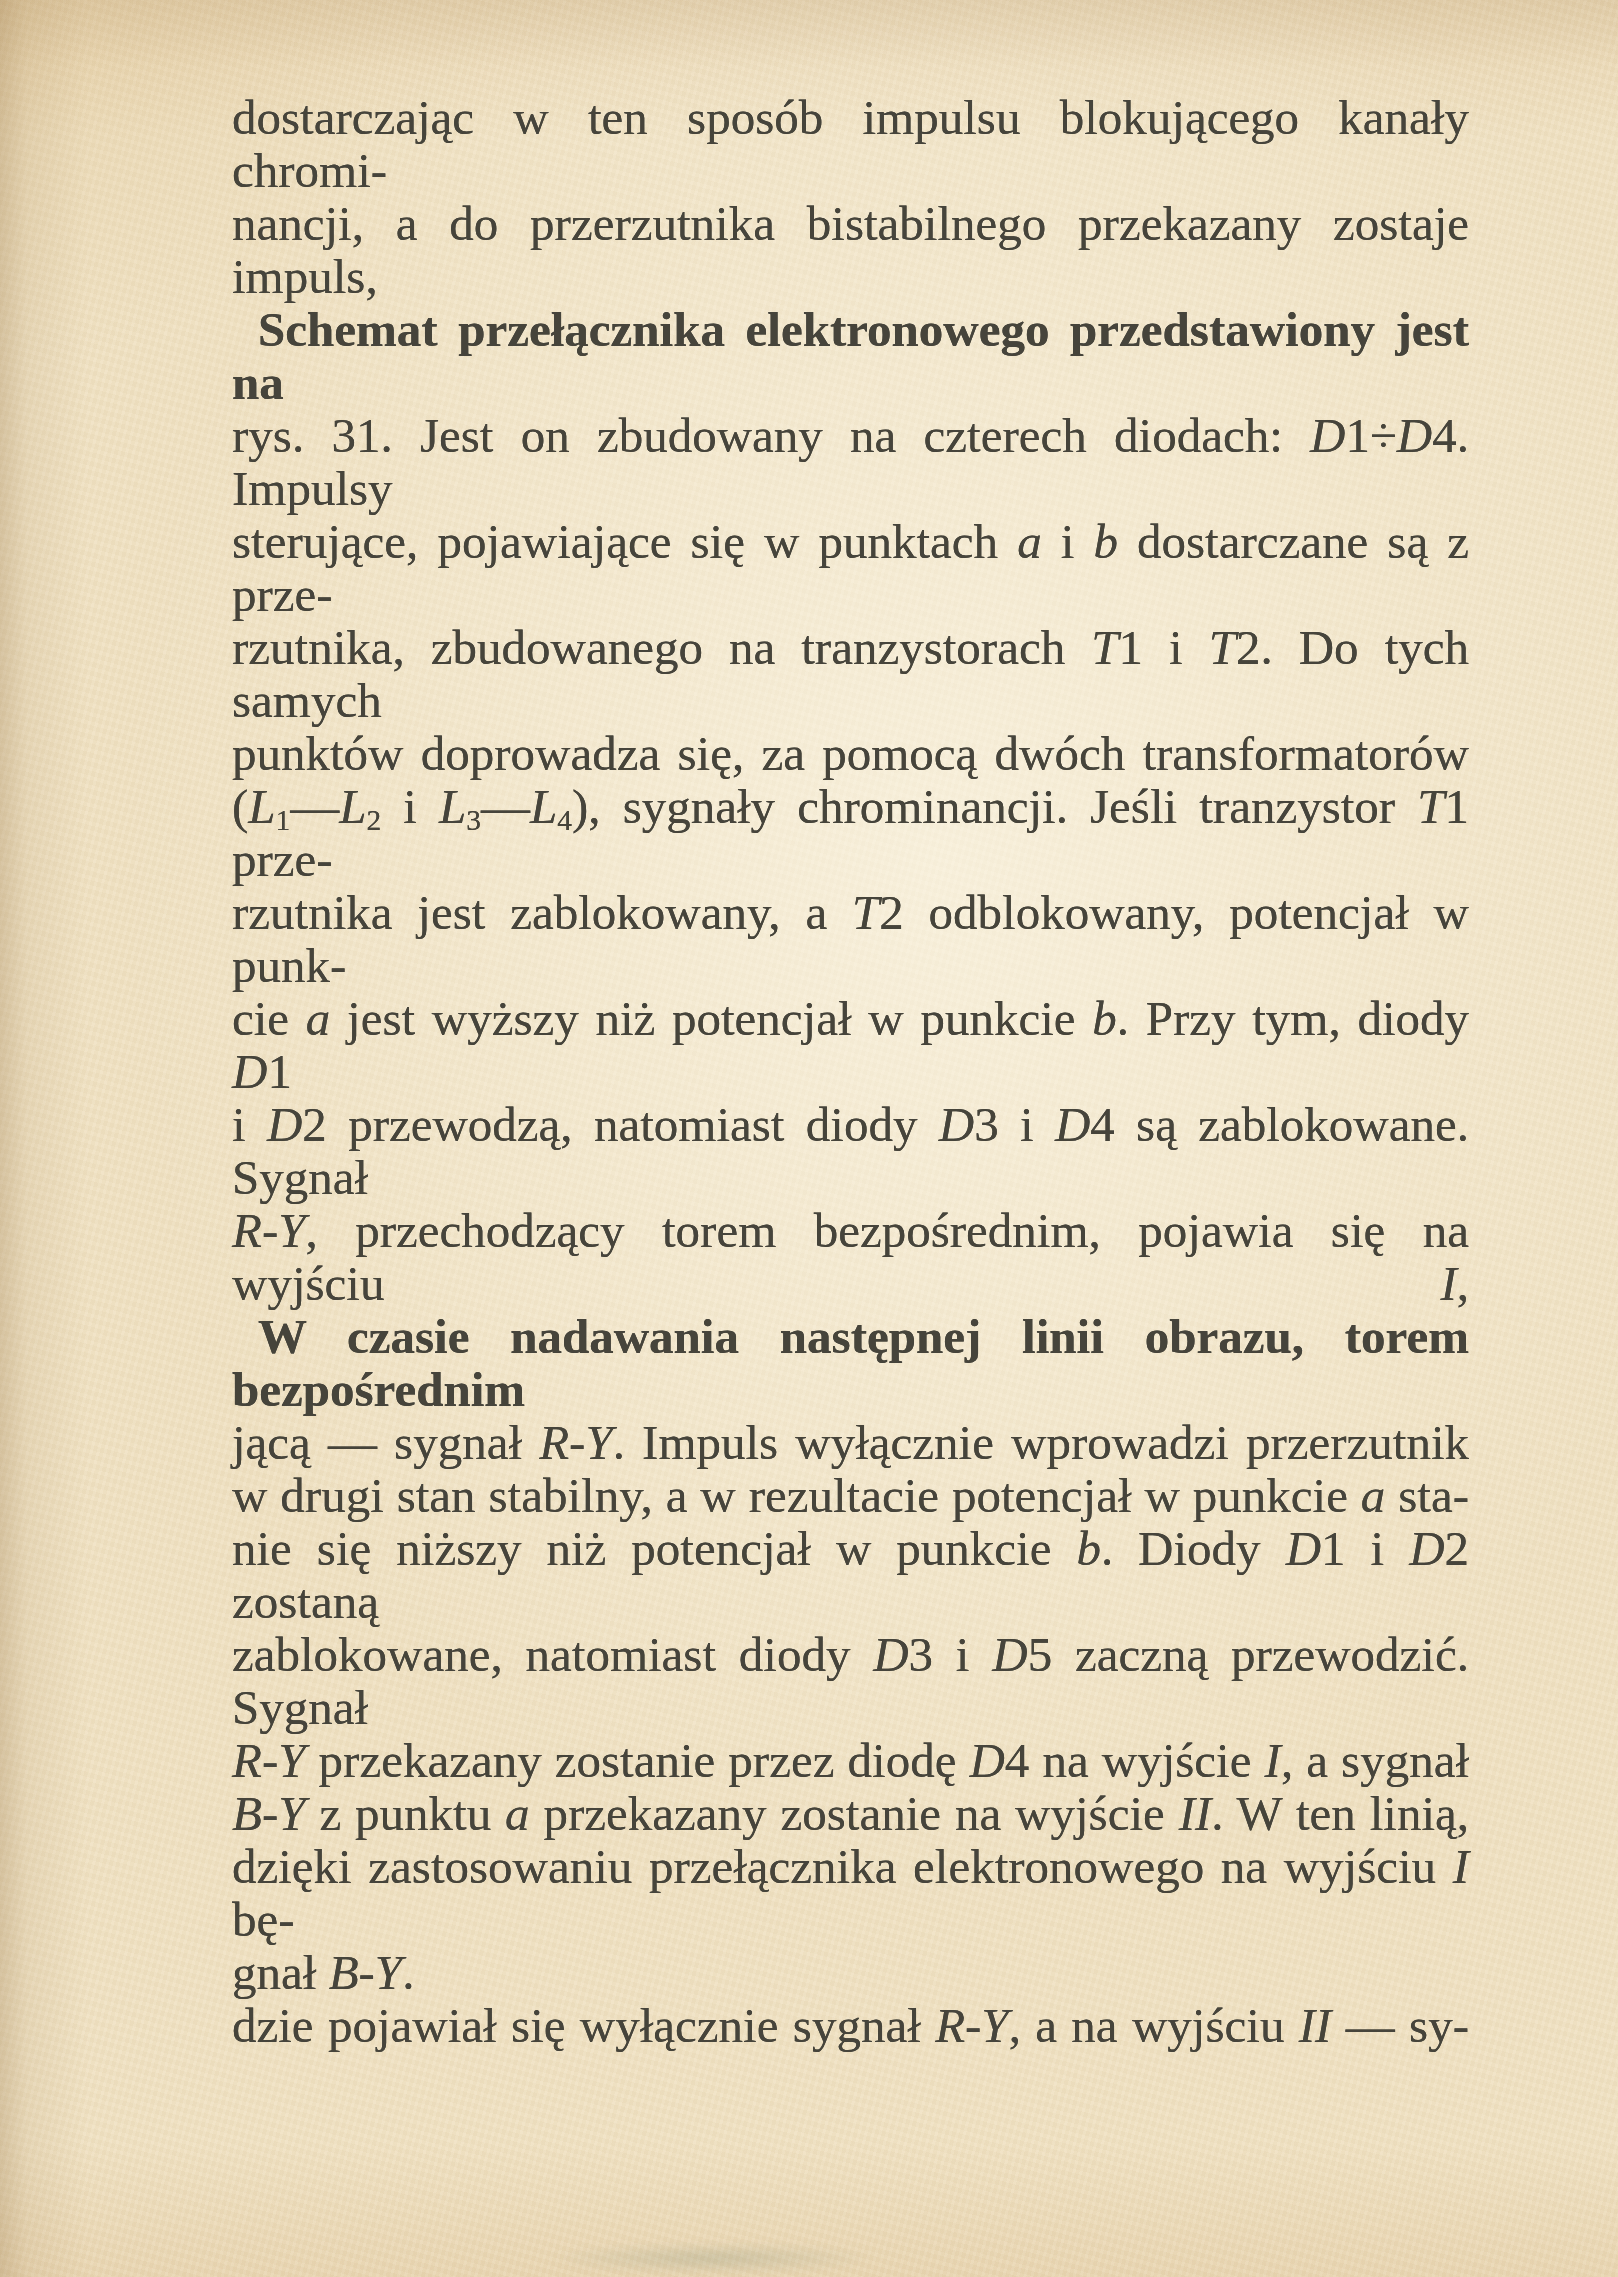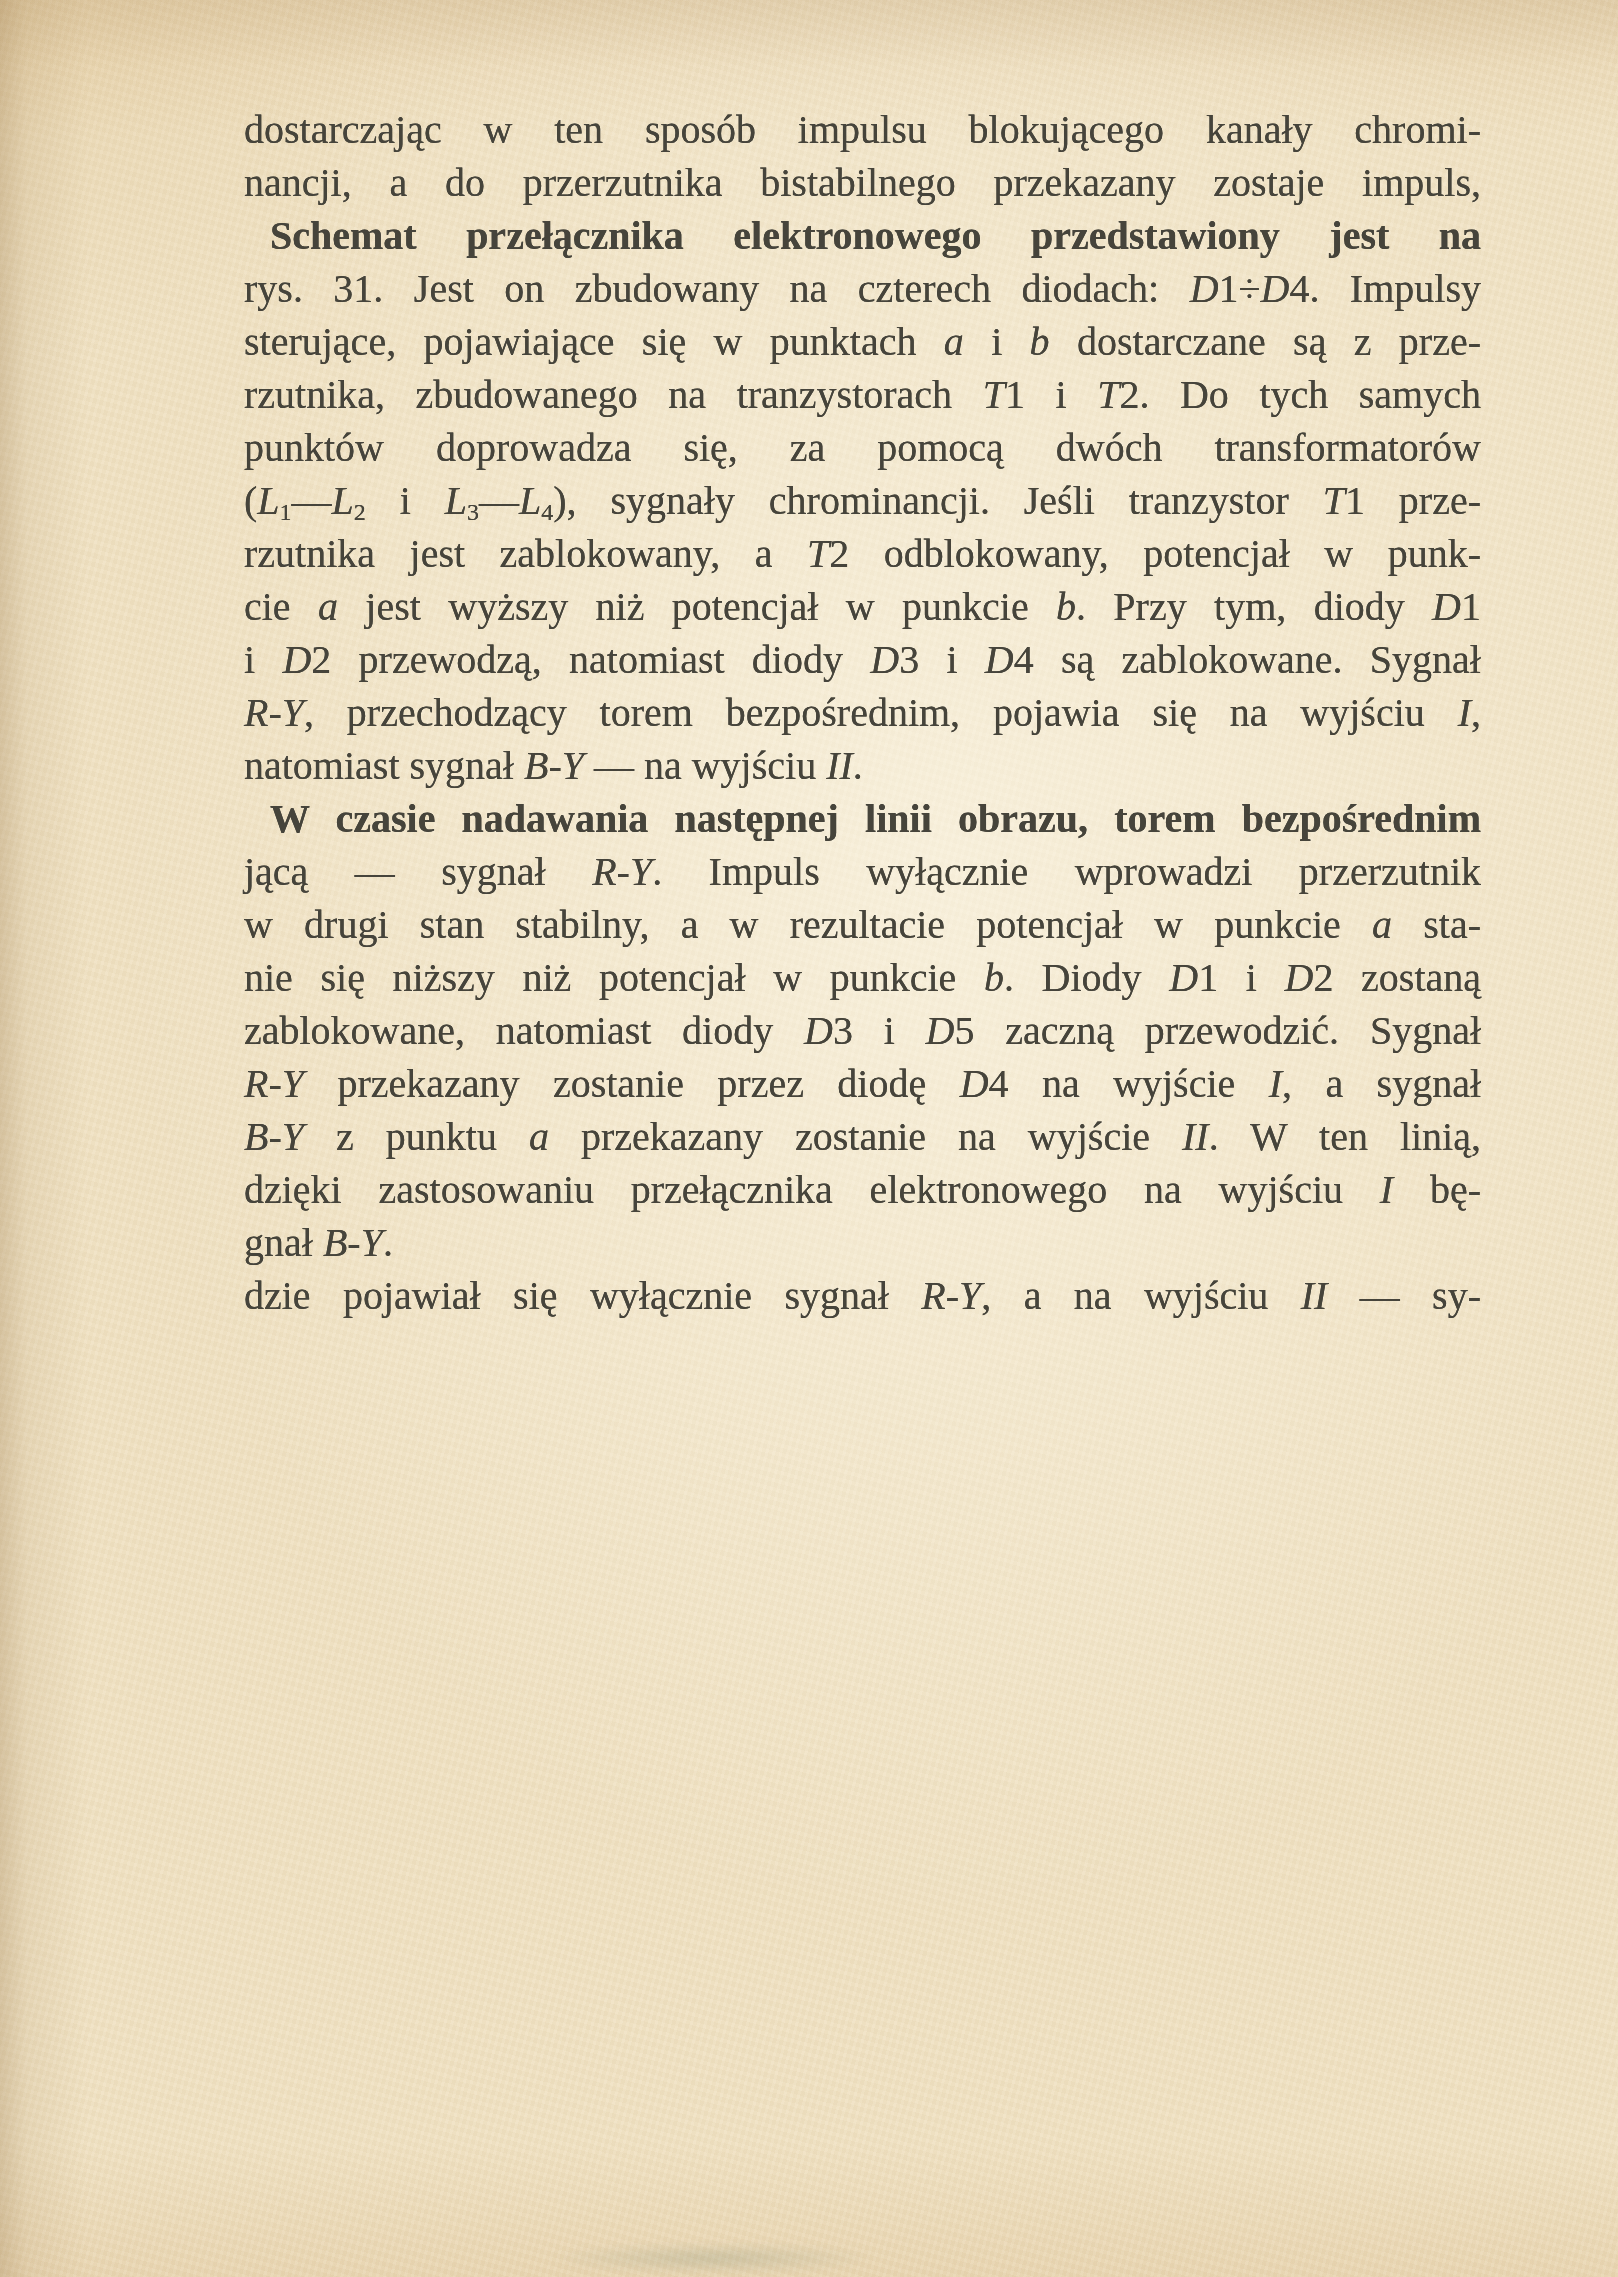--- a/index.html
+++ b/index.html
@@ -33,26 +33,25 @@
     pointer-events: none;
   }
   .bottom-smudge {
     position: absolute; left: 546px; top: 2243px; width: 332px; height: 31px;
     background: radial-gradient(ellipse at 50% 50%, rgba(108,124,100,0.25), rgba(108,124,100,0.0) 70%);
     filter: blur(4.9px);
     pointer-events: none;
   }
   .text-block {
     position: absolute;
-    left: 244px; top: 91px; width: 1237px;
+    left: 232px; top: 91px; width: 1237px;
     color: var(--ink);
-    font-size: 40px;
+    font-size: 49px;
     line-height: 53px;
     text-shadow: 0 0 0.6px currentColor;
-    margin-top: 12px;
   }
   .paragraph { margin: 0; }
   .line {
     text-align: justify;
     text-align-last: justify;
     white-space: normal;
   }
   .line.last { text-align-last: left; }
   .line.first-indented { text-indent: 26px; font-weight: bold; }
   .italic { font-style: italic; }
@@ -74,21 +73,20 @@
         <div class="line first-indented"><span>Schemat przełącznika elektronowego przedstawiony jest na</span></div>
         <div class="line"><span>rys. 31. Jest on zbudowany na czterech diodach: </span><span class="italic">D</span><span>1÷</span><span class="italic">D</span><span>4. Impulsy</span></div>
         <div class="line"><span>sterujące, pojawiające się w punktach </span><span class="italic">a</span><span> i </span><span class="italic">b</span><span> dostarczane są z prze-</span></div>
         <div class="line"><span>rzutnika, zbudowanego na tranzystorach </span><span class="italic">T</span><span>1 i </span><span class="italic">T</span><span>2. Do tych samych</span></div>
         <div class="line"><span>punktów doprowadza się, za pomocą dwóch transformatorów</span></div>
         <div class="line"><span>(</span><span class="italic">L</span><sub>1</sub><span>—</span><span class="italic">L</span><sub>2</sub><span> i </span><span class="italic">L</span><sub>3</sub><span>—</span><span class="italic">L</span><sub>4</sub><span>), sygnały chrominancji. Jeśli tranzystor </span><span class="italic">T</span><span>1 prze-</span></div>
         <div class="line"><span>rzutnika jest zablokowany, a </span><span class="italic">T</span><span>2 odblokowany, potencjał w punk-</span></div>
         <div class="line"><span>cie </span><span class="italic">a</span><span> jest wyższy niż potencjał w punkcie </span><span class="italic">b</span><span>. Przy tym, diody </span><span class="italic">D</span><span>1</span></div>
         <div class="line"><span>i </span><span class="italic">D</span><span>2 przewodzą, natomiast diody </span><span class="italic">D</span><span>3 i </span><span class="italic">D</span><span>4 są zablokowane. Sygnał</span></div>
         <div class="line"><span class="italic">R-Y</span><span>, przechodzący torem bezpośrednim, pojawia się na wyjściu </span><span class="italic">I</span><span>,</span></div>
-        <div class="line last"><span>natomiast sygnał </span><span class="italic">B-Y</span><span> — na wyjściu </span><span class="italic">II</span><span>.</span></div>
       </div>
       <div class="paragraph">
         <div class="line first-indented"><span>W czasie nadawania następnej linii obrazu, torem bezpośrednim</span></div>
         <div class="line"><span>jącą — sygnał </span><span class="italic">R-Y</span><span>. Impuls wyłącznie wprowadzi przerzutnik</span></div>
         <div class="line"><span>w drugi stan stabilny, a w rezultacie potencjał w punkcie </span><span class="italic">a</span><span> sta-</span></div>
         <div class="line"><span>nie się niższy niż potencjał w punkcie </span><span class="italic">b</span><span>. Diody </span><span class="italic">D</span><span>1 i </span><span class="italic">D</span><span>2 zostaną</span></div>
         <div class="line"><span>zablokowane, natomiast diody </span><span class="italic">D</span><span>3 i </span><span class="italic">D</span><span>5 zaczną przewodzić. Sygnał</span></div>
         <div class="line"><span class="italic">R-Y</span><span> przekazany zostanie przez diodę </span><span class="italic">D</span><span>4 na wyjście </span><span class="italic">I</span><span>, a sygnał</span></div>
         <div class="line"><span class="italic">B-Y</span><span> z punktu </span><span class="italic">a</span><span> przekazany zostanie na wyjście </span><span class="italic">II</span><span>. W ten linią,</span></div>
         <div class="line"><span>dzięki zastosowaniu przełącznika elektronowego na wyjściu </span><span class="italic">I</span><span> bę-</span></div>

